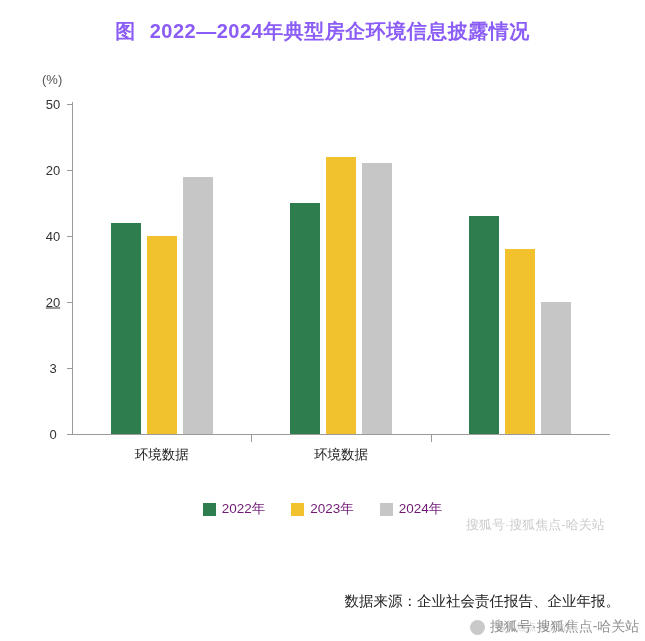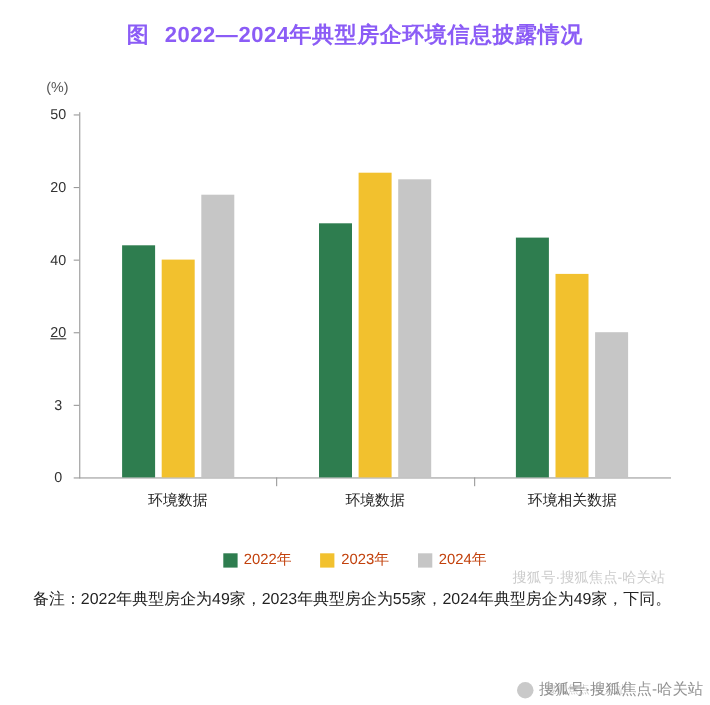--- a/index.html
+++ b/index.html
@@ -119,21 +119,21 @@
     display: flex;
     justify-content: center;
     gap: 26px;
     align-items: center;
   }
   .legend-item {
     display: flex;
     align-items: center;
     gap: 6px;
     font-size: 13.5px;
-    color: #c2410c;
+    color: #701a75;
   }
   .legend-swatch {
     width: 13px;
     height: 13px;
     display: inline-block;
   }
   
   .note {
     position: absolute;
     left: 30px;
@@ -229,21 +229,20 @@
         <div class="bar" style="left: 541.333px; width: 30px; height: 132px; background: rgb(198, 198, 198);"></div>
       </div>
     <div id="catlabels">
         <div class="cat-label" style="left: 72px; width: 179.333px;">
           <div>环境数据</div>
         </div>
         <div class="cat-label" style="left: 251.333px; width: 179.333px;">
           <div>环境数据</div>
         </div>
         <div class="cat-label" style="left: 430.667px; width: 179.333px;">
-          <div>环境相关数据</div>
         </div>
       </div>
   <div class="group-sep" style="left: 251.333px;"></div>
       <div class="group-sep" style="left: 430.667px;"></div>
     </div>
 
   <div class="legend" id="legend">
       <div class="legend-item">
         <span class="legend-swatch" style="background: rgb(46, 125, 79);"></span>
         <span>2022年</span>
@@ -251,21 +250,21 @@
       <div class="legend-item">
         <span class="legend-swatch" style="background: rgb(242, 193, 46);"></span>
         <span>2023年</span>
       </div>
       <div class="legend-item">
         <span class="legend-swatch" style="background: rgb(198, 198, 198);"></span>
         <span>2024年</span>
       </div>
     </div>
 
-  <div class="note">备注：2022年典型房企为49家，2023年典型房企为55家，2024年典型房企为49家，下同。</div>
+  <div class="source">数据来源：企业社会责任报告、企业年报。</div>
 
   <div class="wm-center">搜狐号·搜狐焦点-哈关站</div>
   <div class="wm-bottom-ghost">搜狐焦点-哈关站</div>
   <div class="wm-bottom">
     <span class="wm-logo"></span>
     <span>搜狐号·搜狐焦点-哈关站</span>
   </div>
 
 </div>
 

